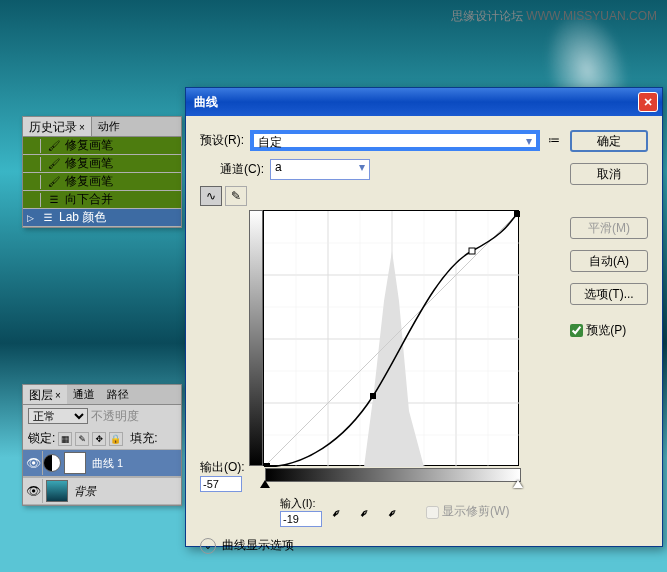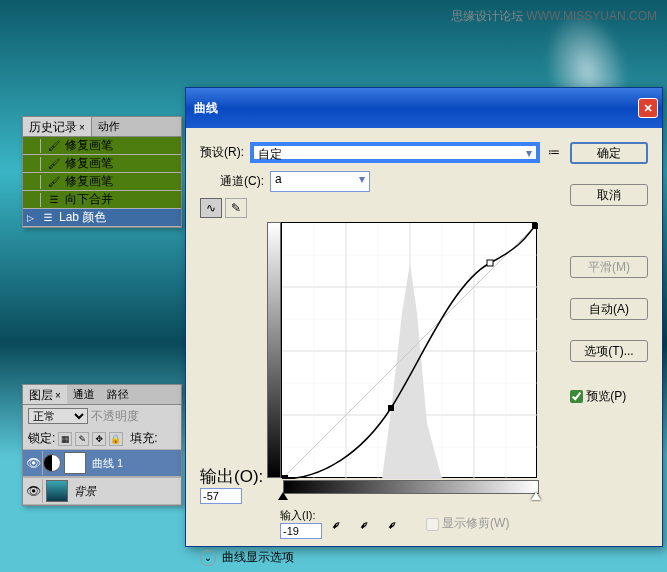--- a/index.html
+++ b/index.html
@@ -36,44 +36,44 @@
 .layer-item.selected { background: #5a7fb3; color: #fff; }
 .layer-eye { width: 18px; height: 24px; border-right: 1px solid #aaa; display: flex; align-items: center; justify-content: center; }
 .layer-thumb { width: 22px; height: 22px; background: #fff; border: 1px solid #666; margin: 0 3px; }
 .layer-thumb.bg-thumb { background: linear-gradient(180deg, #3aa5b5, #0a3a4a); }
 .layer-adj { width: 18px; height: 18px; border: 1px solid #666; border-radius: 50%; background: linear-gradient(90deg, #000 50%, #fff 50%); margin-right: 3px; }
 .layer-mask { width: 22px; height: 22px; background: #fff; border: 1px solid #666; margin-right: 3px; }
 .layer-name { font-size: 11px; margin-left: 3px; }
 
 
 .dialog { position: absolute; top: 87px; left: 185px; width: 478px; height: 460px; background: #ece9d8; border: 1px solid #0a3a8a; box-shadow: 3px 3px 10px rgba(0,0,0,0.4); }
-.titlebar { height: 40px; background: linear-gradient(180deg, #3a7ae0, #0a4ac0, #1a5ad0); display: flex; align-items: center; padding: 0 4px; color: #fff; font-size: 13px; font-weight: bold; }
+.titlebar { height: 28px; background: linear-gradient(180deg, #3a7ae0, #0a4ac0, #1a5ad0); display: flex; align-items: center; padding: 0 4px; color: #fff; font-size: 13px; font-weight: bold; }
 .titlebar-title { flex: 1; padding-left: 4px; }
 .close-btn { width: 20px; height: 20px; background: #e04030; border: 1px solid #fff; border-radius: 3px; color: #fff; display: flex; align-items: center; justify-content: center; font-size: 11px; font-weight: bold; cursor: pointer; }
 
 .dialog-body { display: flex; padding: 14px; gap: 8px; }
 .dialog-left { flex: 1; }
-.dialog-right { width: 78px; display: flex; flex-direction: column; gap: 20px; }
+.dialog-right { width: 78px; display: flex; flex-direction: column; gap: 11px; }
 
 .preset-row { display: flex; align-items: center; gap: 6px; margin-bottom: 8px; }
 .preset-row label { font-size: 12px; }
 .preset-select { flex: 1; height: 21px; border: 4px solid #3b82f6; background: #fff; padding: 0 4px; }
 .preset-menu { width: 16px; height: 16px; text-align: center; }
 
 .channel-row { display: flex; align-items: center; gap: 6px; margin-left: 20px; margin-bottom: 6px; }
 .channel-select { width: 100px; height: 21px; border: 1px solid #7a96df; background: #fff; padding: 0 4px; }
 
 .curve-tools { display: inline-flex; gap: 3px; margin-left: 0px; margin-bottom: 4px; }
 .tool-btn { width: 22px; height: 20px; border: 1px solid #aaa; background: #ece9d8; display: flex; align-items: center; justify-content: center; cursor: pointer; }
 .tool-btn.active { background: #d0d0d0; border-color: #666; }
 
 .curve-area { display: flex; gap: 4px; }
 .output-col { display: flex; flex-direction: column; align-items: center; justify-content: flex-end; }
 .output-field-group { }
-.output-field-group label { font-size: 17px; display: block; }
+.output-field-group label { font-size: 12px; display: block; }
 .output-input { width: 42px; border: 1px solid #7a96df; padding: 1px 2px; font-size: 11px; }
 
 .curve-main { display: flex; flex-direction: column; }
 .gradient-v { width: 14px; height: 256px; background: linear-gradient(180deg, #fff, #000); border: 1px solid #666; }
 .curve-grid-wrap { display: flex; }
 .curve-grid { width: 256px; height: 256px; background: #fff; border: 1px solid #000; position: relative; }
 .curve-svg { position: absolute; top: 0; left: 0; }
 .gradient-h { width: 256px; height: 14px; background: linear-gradient(90deg, #000, #fff); border: 1px solid #666; margin-left: 16px; margin-top: 2px; }
 .slider-h { width: 256px; height: 10px; margin-left: 16px; position: relative; }
 .slider-tri { position: absolute; width: 0; height: 0; border-left: 5px solid transparent; border-right: 5px solid transparent; border-bottom: 8px solid #000; top: -2px; }

